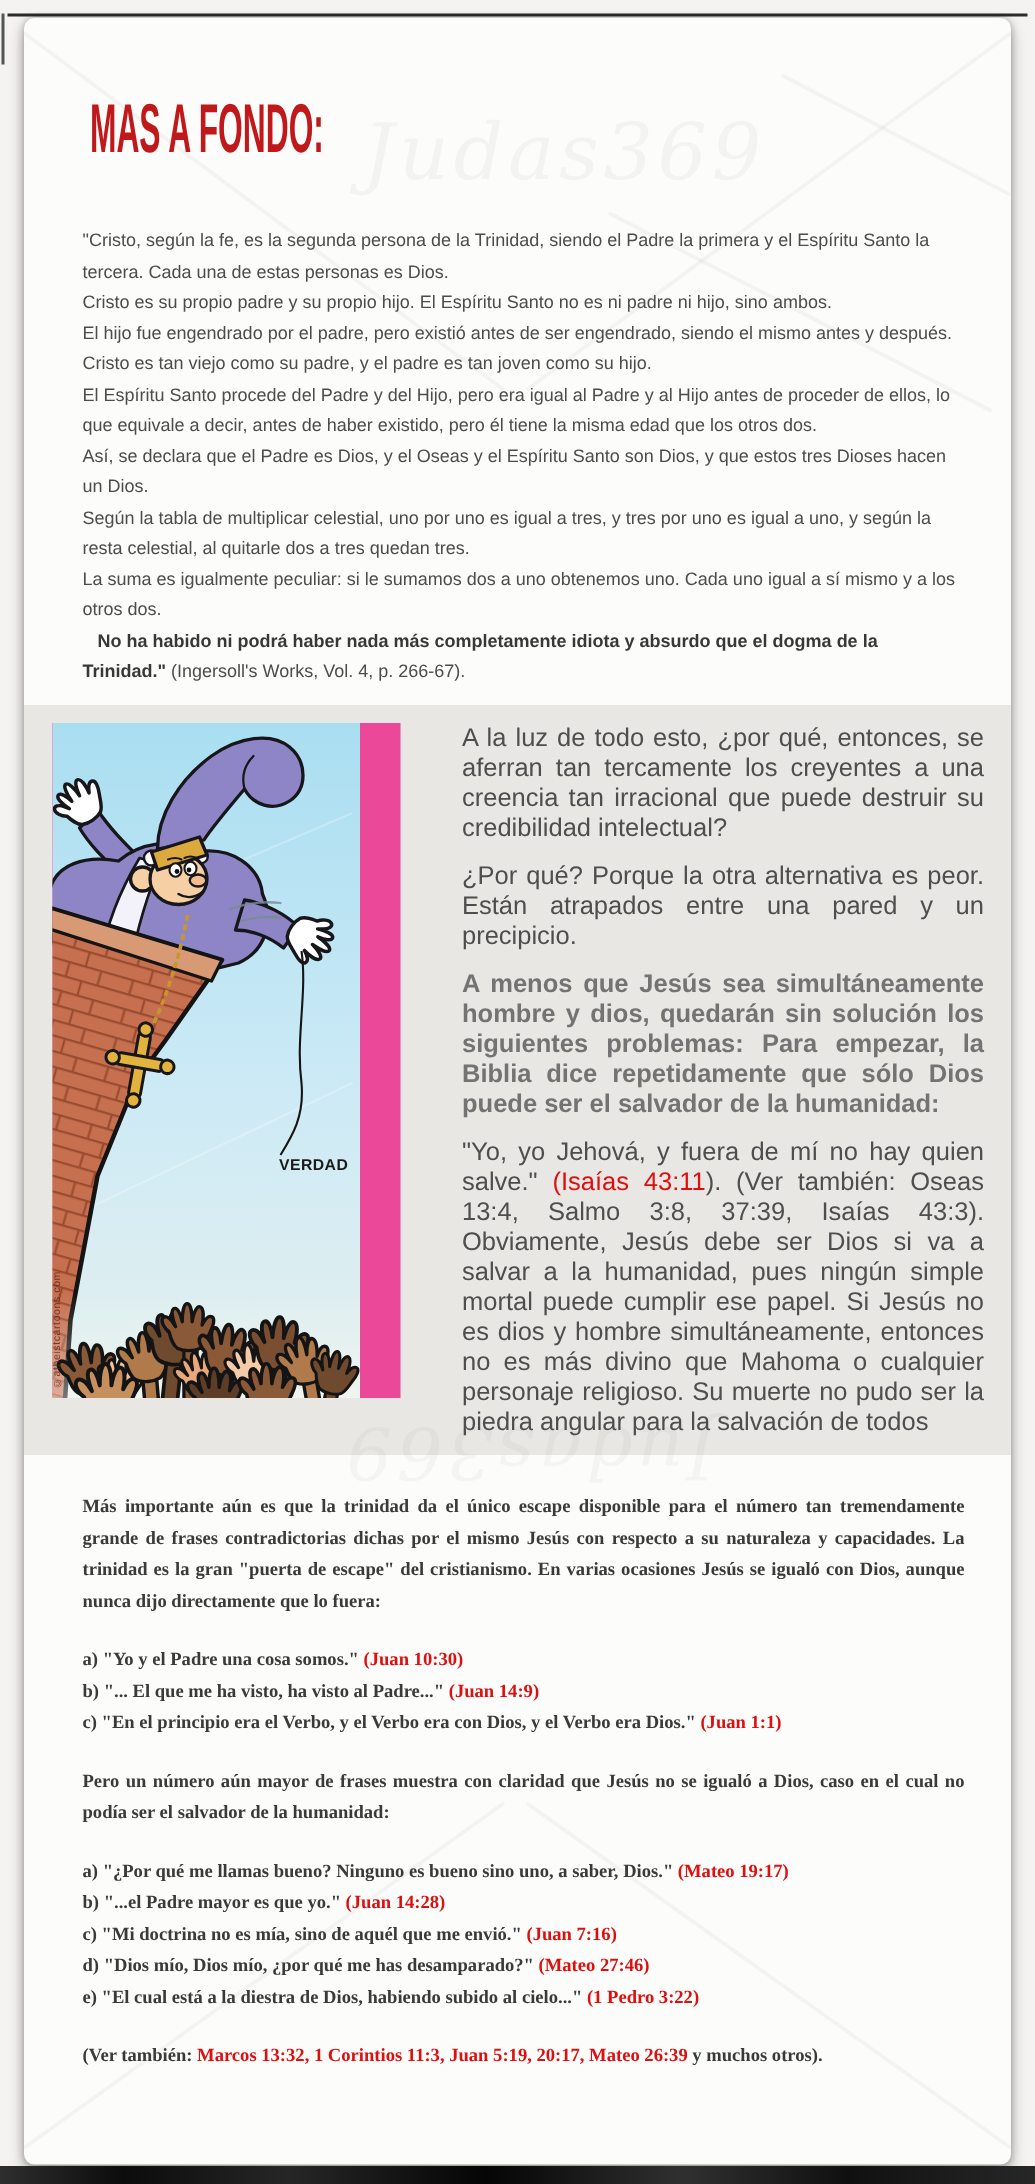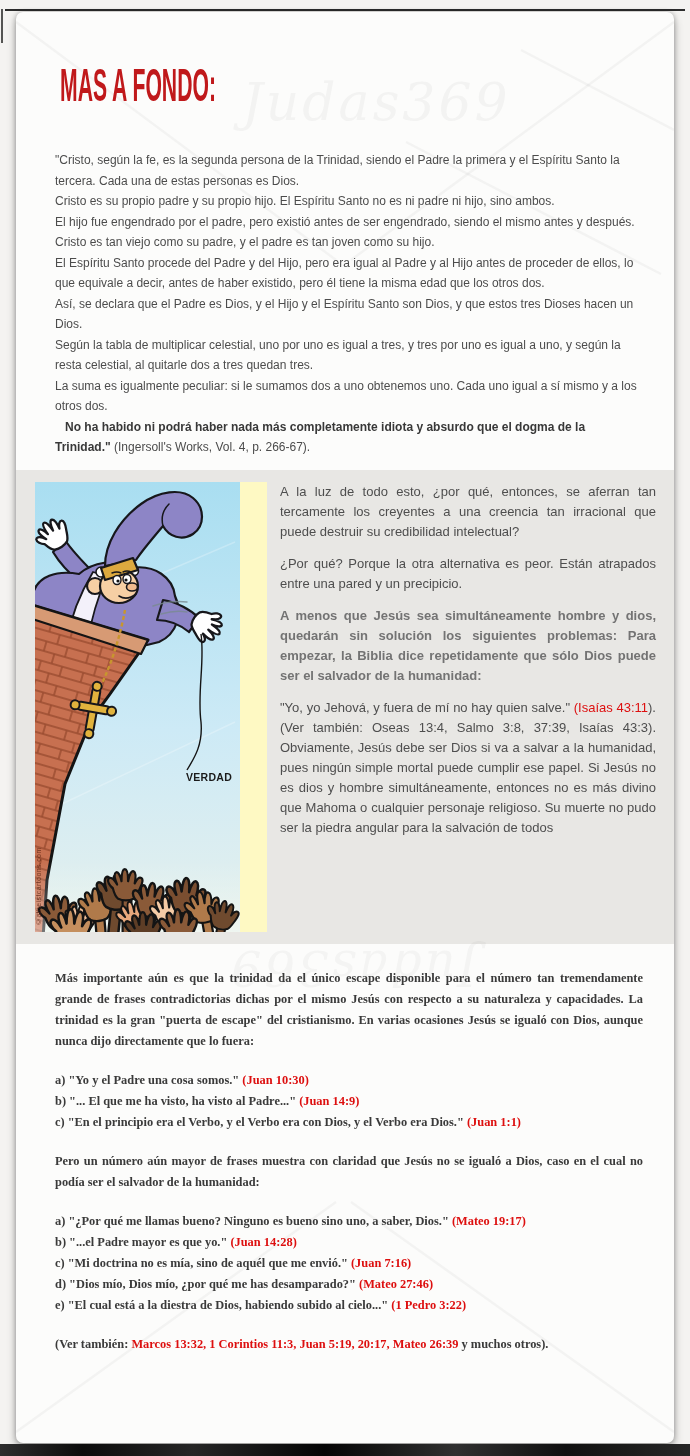--- a/index.html
+++ b/index.html
@@ -13,26 +13,26 @@
   .wm1{left:226px;top:60px;font-size:52px;letter-spacing:3px;}
   .wm2{left:212px;top:928px;font-size:48px;letter-spacing:3px;transform:rotate(180deg);color:rgba(70,70,70,.045);}
 
   .title{margin:50px 0 0 44px;font-size:46px;line-height:46px;font-weight:700;color:var(--title-red,#c0191b);
          transform:scaleX(.46);transform-origin:left top;white-space:nowrap;letter-spacing:0;}
   .quote-block{margin:42px 0 0 39px;width:588px;font-size:12px;line-height:20.5px;color:#4c4c4c;}
   .quote-block p{margin:0;}
   .quote-block span.b{font-weight:700;color:#383838;padding-left:10px;}
 
   .band{margin-top:12px;width:658px;background:var(--band-gray,#e8e7e4);display:flex;gap:13px;padding:12px 18px 12px 19px;box-sizing:border-box;}
-  .cartoon{position:relative;width:232px;height:450px;flex:none;background:#fef9c3;}
+  .cartoon{position:relative;width:232px;height:450px;flex:none;background:#ec4899;}
   .cartoon svg{display:block;}
   .sign{position:absolute;left:151px;top:289px;font-size:10.5px;font-weight:700;color:#1a1a1a;letter-spacing:.3px;}
   .credit{position:absolute;left:0px;top:318px;height:125px;writing-mode:vertical-rl;transform:rotate(180deg);
           font-size:7px;color:rgba(90,36,19,.8);letter-spacing:.4px;overflow:hidden;}
-  .band-text{flex:1;font-size:13px;line-height:20px;text-align:justify;color:#4e4e4e;}
+  .band-text{flex:1;font-size:17px;line-height:20px;text-align:justify;color:#4e4e4e;margin-left:28px;}
   .band-text p{margin:0 0 12px;}
   .band-text p:last-child{margin-bottom:0;}
   .band-text p.b{font-weight:700;color:#737373;}
   .band-text .red{color:var(--ref-red,#dd0f0f);font-weight:400;}
 
   .bottom{margin:24px 0 0 39px;width:588px;font-size:12.4px;line-height:21px;color:#3a3a3a;font-weight:700;font-family:Liberation Serif, serif;}
   .bottom p{margin:0 0 18px;}
   .bottom .list p{margin:0;}
   .bottom .list{margin:0 0 18px;}
   .bottom .j{text-align:justify;}
@@ -64,21 +64,21 @@
     <div class="wm wm2">Judas369</div>
 
     <h1 class="title">MAS A FONDO:</h1>
 
     <div class="quote-block">
       <p>"Cristo, según la fe, es la segunda persona de la Trinidad, siendo el Padre la primera y el Espíritu Santo la tercera. Cada una de estas personas es Dios.</p>
       <p>Cristo es su propio padre y su propio hijo. El Espíritu Santo no es ni padre ni hijo, sino ambos.</p>
       <p>El hijo fue engendrado por el padre, pero existió antes de ser engendrado, siendo el mismo antes y después.</p>
       <p>Cristo es tan viejo como su padre, y el padre es tan joven como su hijo.</p>
       <p>El Espíritu Santo procede del Padre y del Hijo, pero era igual al Padre y al Hijo antes de proceder de ellos, lo que equivale a decir, antes de haber existido, pero él tiene la misma edad que los otros dos.</p>
-      <p>Así, se declara que el Padre es Dios, y el Hijo y el Espíritu Santo son Dios, y que estos tres Dioses hacen un Dios.</p>
+      <p>Así, se declara que el Padre es Dios, y el Oseas y el Espíritu Santo son Dios, y que estos tres Dioses hacen un Dios.</p>
       <p>Según la tabla de multiplicar celestial, uno por uno es igual a tres, y tres por uno es igual a uno, y según la resta celestial, al quitarle dos a tres quedan tres.</p>
       <p>La suma es igualmente peculiar: si le sumamos dos a uno obtenemos uno. Cada uno igual a sí mismo y a los otros dos.</p>
       <p><span class="b">No ha habido ni podrá haber nada más completamente idiota y absurdo que el dogma de la Trinidad."</span><span> (Ingersoll's Works, Vol. 4, p. 266-67).</span></p>
     </div>
 
     <div class="band">
       <div class="cartoon">
         <svg width="205" height="450" viewBox="0 0 205 450">
           <defs>
             <linearGradient id="sky" x1="0" y1="0" x2="0" y2="1">

